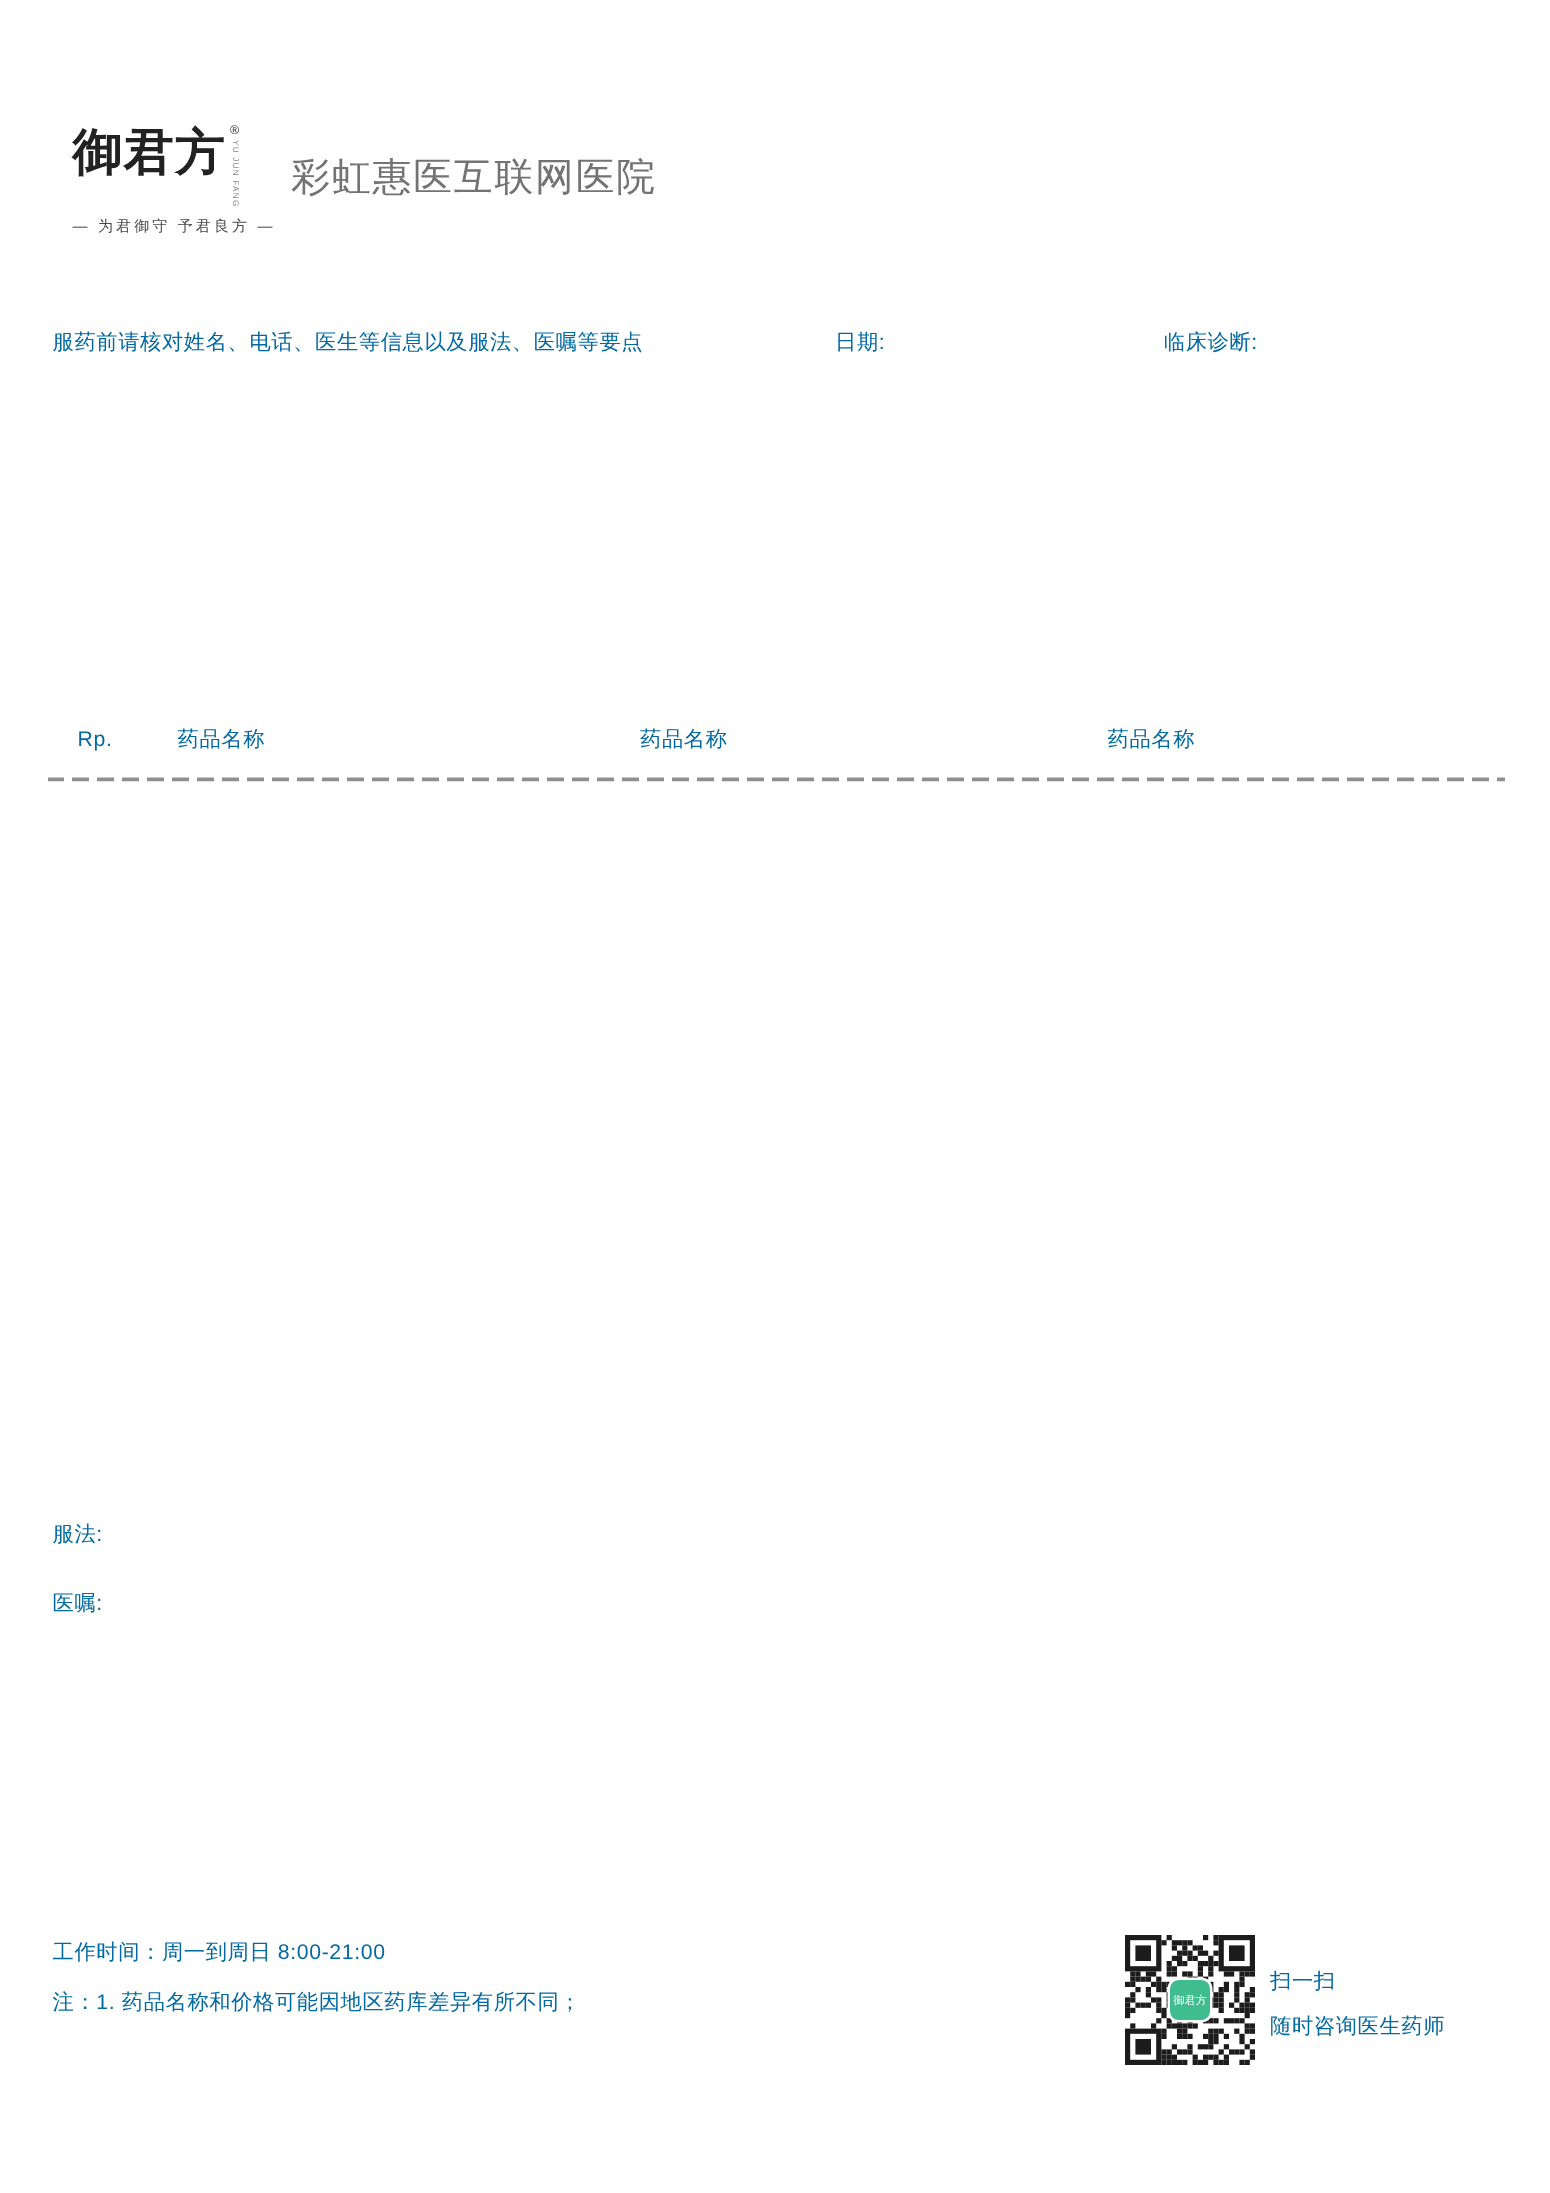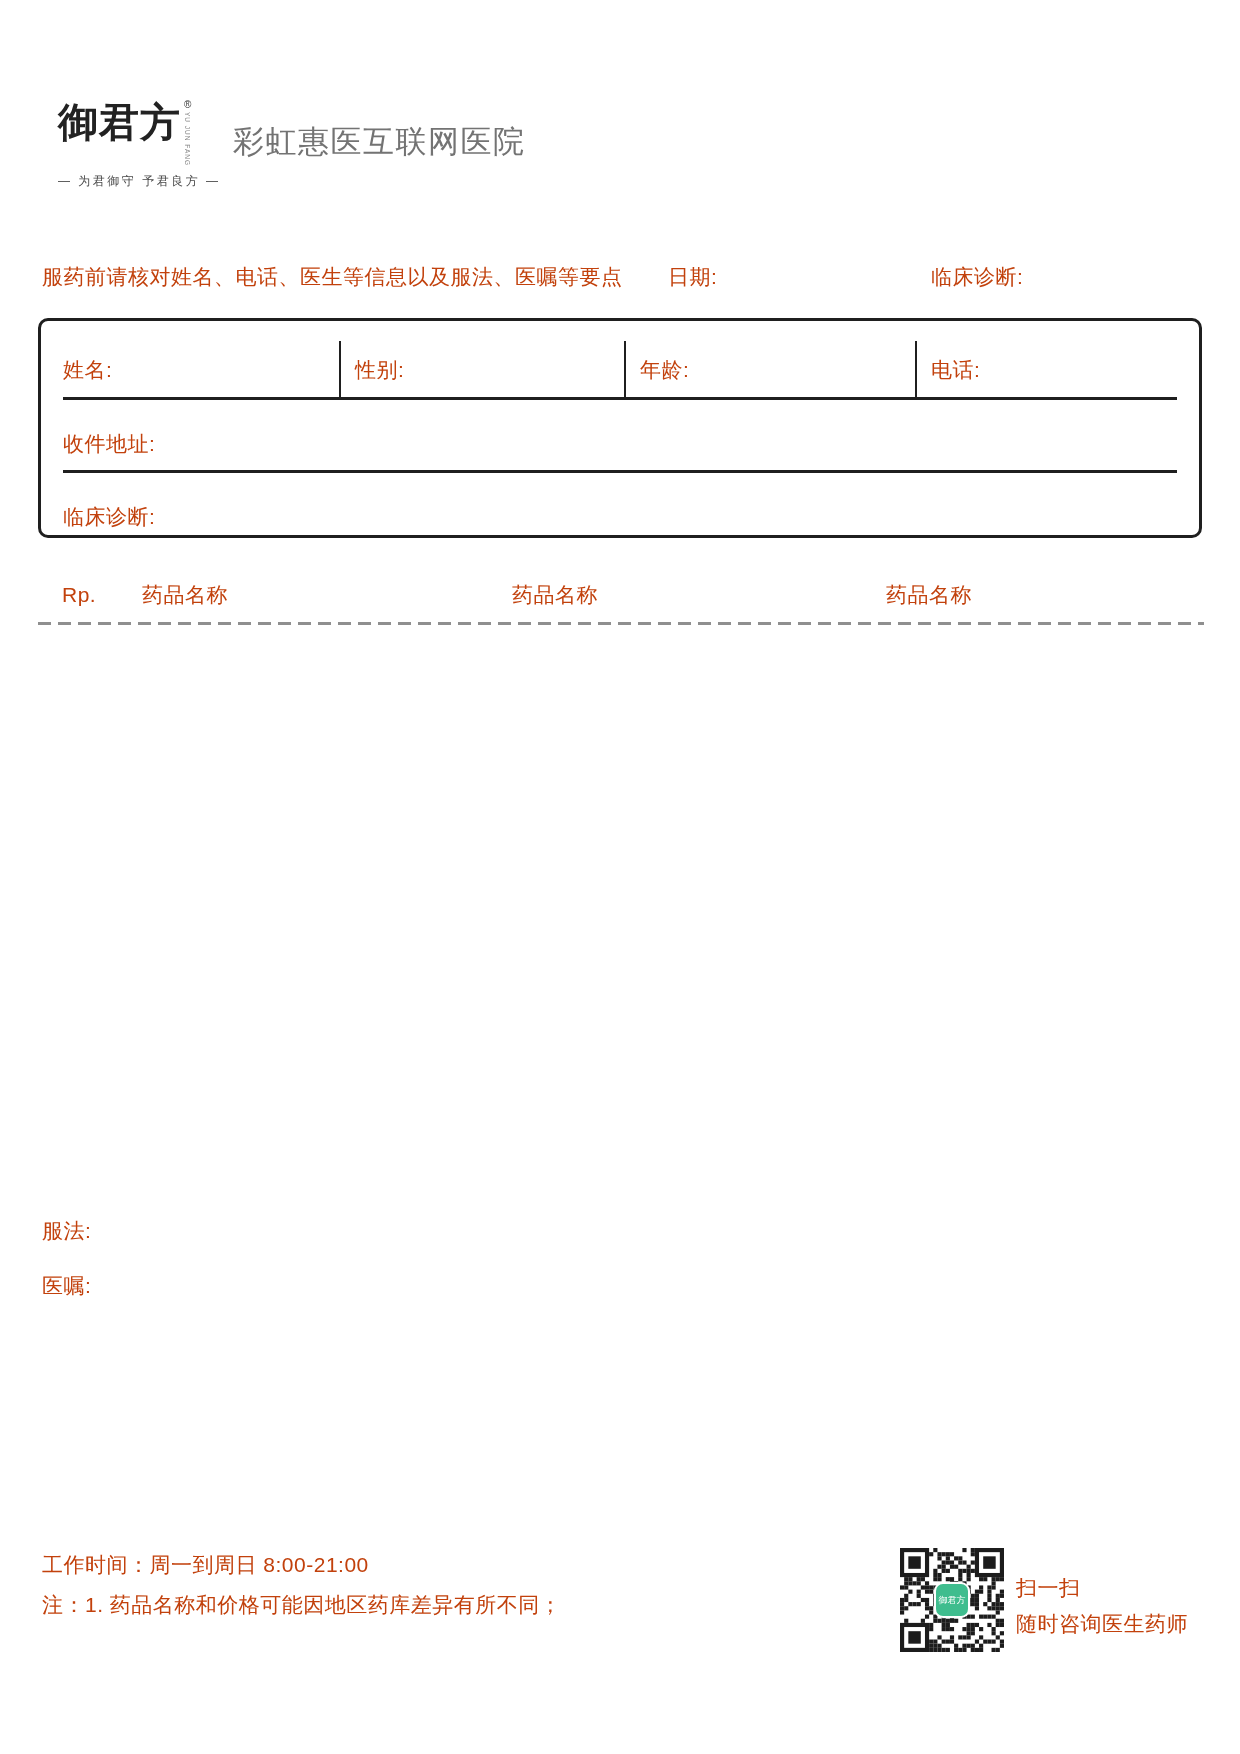--- a/index.html
+++ b/index.html
@@ -7,24 +7,24 @@
     position:relative;
     width:1240px;
     height:1747px;
     background:#ffffff;
     font-family:"Liberation Sans","DejaVu Sans",sans-serif;
     color:#2d2d2d;
     overflow:hidden;
   }
   .abs{position:absolute;}
   .t{
-    font-size:21px;
+    font-size:17px;
     letter-spacing:0.5px;
     white-space:nowrap;
-    color:#c2410c;
+    color:#0369a1;
     line-height:1.2;
   }
   .box{
     border:3px solid #1f1f1f;
     border-radius:10px;
     background:#fff;
     box-sizing:border-box;
   }
   .vdiv{width:2px;background:#1f1f1f;}
   .hline{height:3px;background:#1f1f1f;}
@@ -101,33 +101,20 @@
       </span>
     </div>
     <div class="tagline">— 为君御守 予君良方 —</div>
   </div>
   <div class="hospital-title">彩虹惠医互联网医院</div>
 
   <span class="t abs" style="left:42px;top:264px">服药前请核对姓名、电话、医生等信息以及服法、医嘱等要点</span>
   <span class="t abs" style="left:668px;top:264px">日期:</span>
   <span class="t abs" style="left:931px;top:264px">临床诊断:</span>
 
-  <div class="box abs" style="left:38px;top:318px;width:1164px;height:220px">
-    <span class="t abs" style="left:22px;top:36px">姓名:</span>
-    <div class="vdiv abs" style="left:298px;top:20px;height:56px"></div>
-    <span class="t abs" style="left:314px;top:36px">性别:</span>
-    <div class="vdiv abs" style="left:583px;top:20px;height:56px"></div>
-    <span class="t abs" style="left:599px;top:36px">年龄:</span>
-    <div class="vdiv abs" style="left:874px;top:20px;height:56px"></div>
-    <span class="t abs" style="left:890px;top:36px">电话:</span>
-    <div class="hline abs" style="left:22px;right:22px;top:76px"></div>
-    <span class="t abs" style="left:22px;top:110px">收件地址:</span>
-    <div class="hline abs" style="left:22px;right:22px;top:149px"></div>
-    <span class="t abs" style="left:22px;top:183px">临床诊断:</span>
-  </div>
 
   <span class="t abs" style="left:62px;top:582px">Rp.</span>
   <span class="t abs" style="left:142px;top:582px">药品名称</span>
   <span class="t abs" style="left:512px;top:582px">药品名称</span>
   <span class="t abs" style="left:886px;top:582px">药品名称</span>
   <div class="dash abs" style="left:38px;top:622px;width:1166px"></div>
 
   <span class="t abs" style="left:42px;top:1218px">服法:</span>
   <span class="t abs" style="left:42px;top:1273px">医嘱:</span>
 

